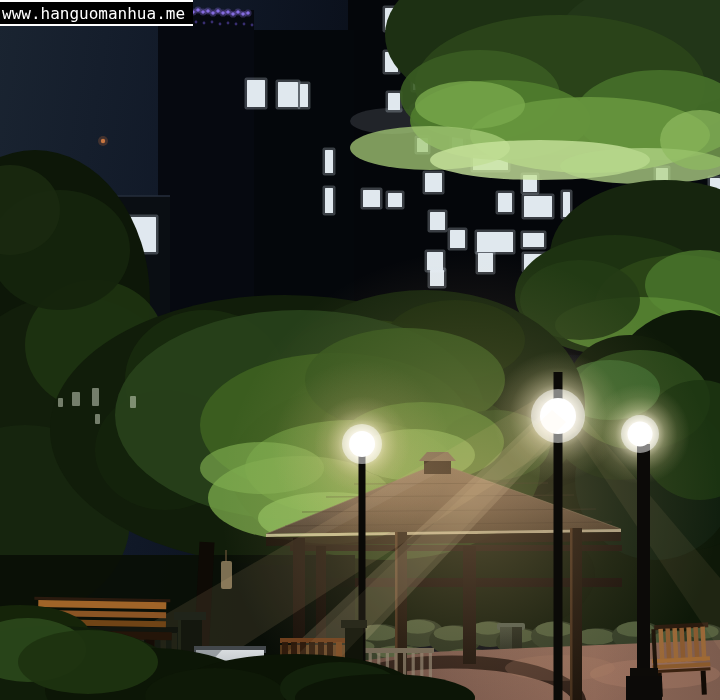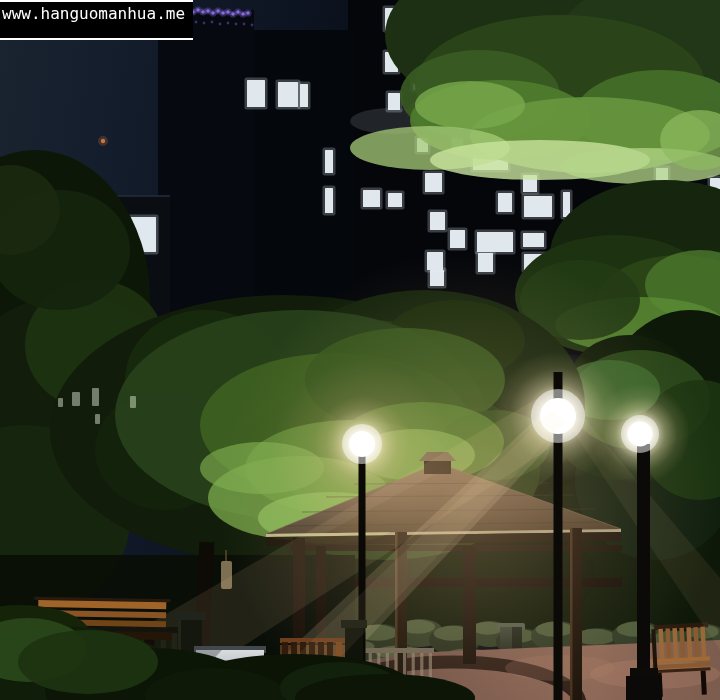--- a/index.html
+++ b/index.html
@@ -1,21 +1,21 @@
 <!DOCTYPE html>
 <html><head>
 <meta charset="utf-8">
 <style>
   html,body{margin:0;padding:0;background:#000;}
   .stage{position:relative;width:720px;height:700px;overflow:hidden;background:#04060b;
          font-family:"DejaVu Sans","Liberation Sans",sans-serif;}
   .stage svg{position:absolute;left:0;top:0;}
   .watermark{position:absolute;left:0;top:0;z-index:10;background:#000;color:#fff;
              font-family:"DejaVu Sans Mono","Liberation Mono",monospace;
-             font-size:16px;line-height:20px;padding:2px 8px 14px 2px;
+             font-size:16px;line-height:20px;padding:2px 8px 0 2px;
              border-top:2px solid #fff;border-bottom:2px solid #fff;white-space:nowrap;}
 </style>
 </head>
 <body>
 
 <div class="stage">
 
 <svg width="720" height="700" viewBox="0 0 720 700">
   <defs>
     <linearGradient id="skyG" x1="0" y1="0" x2="1" y2="0.15">

